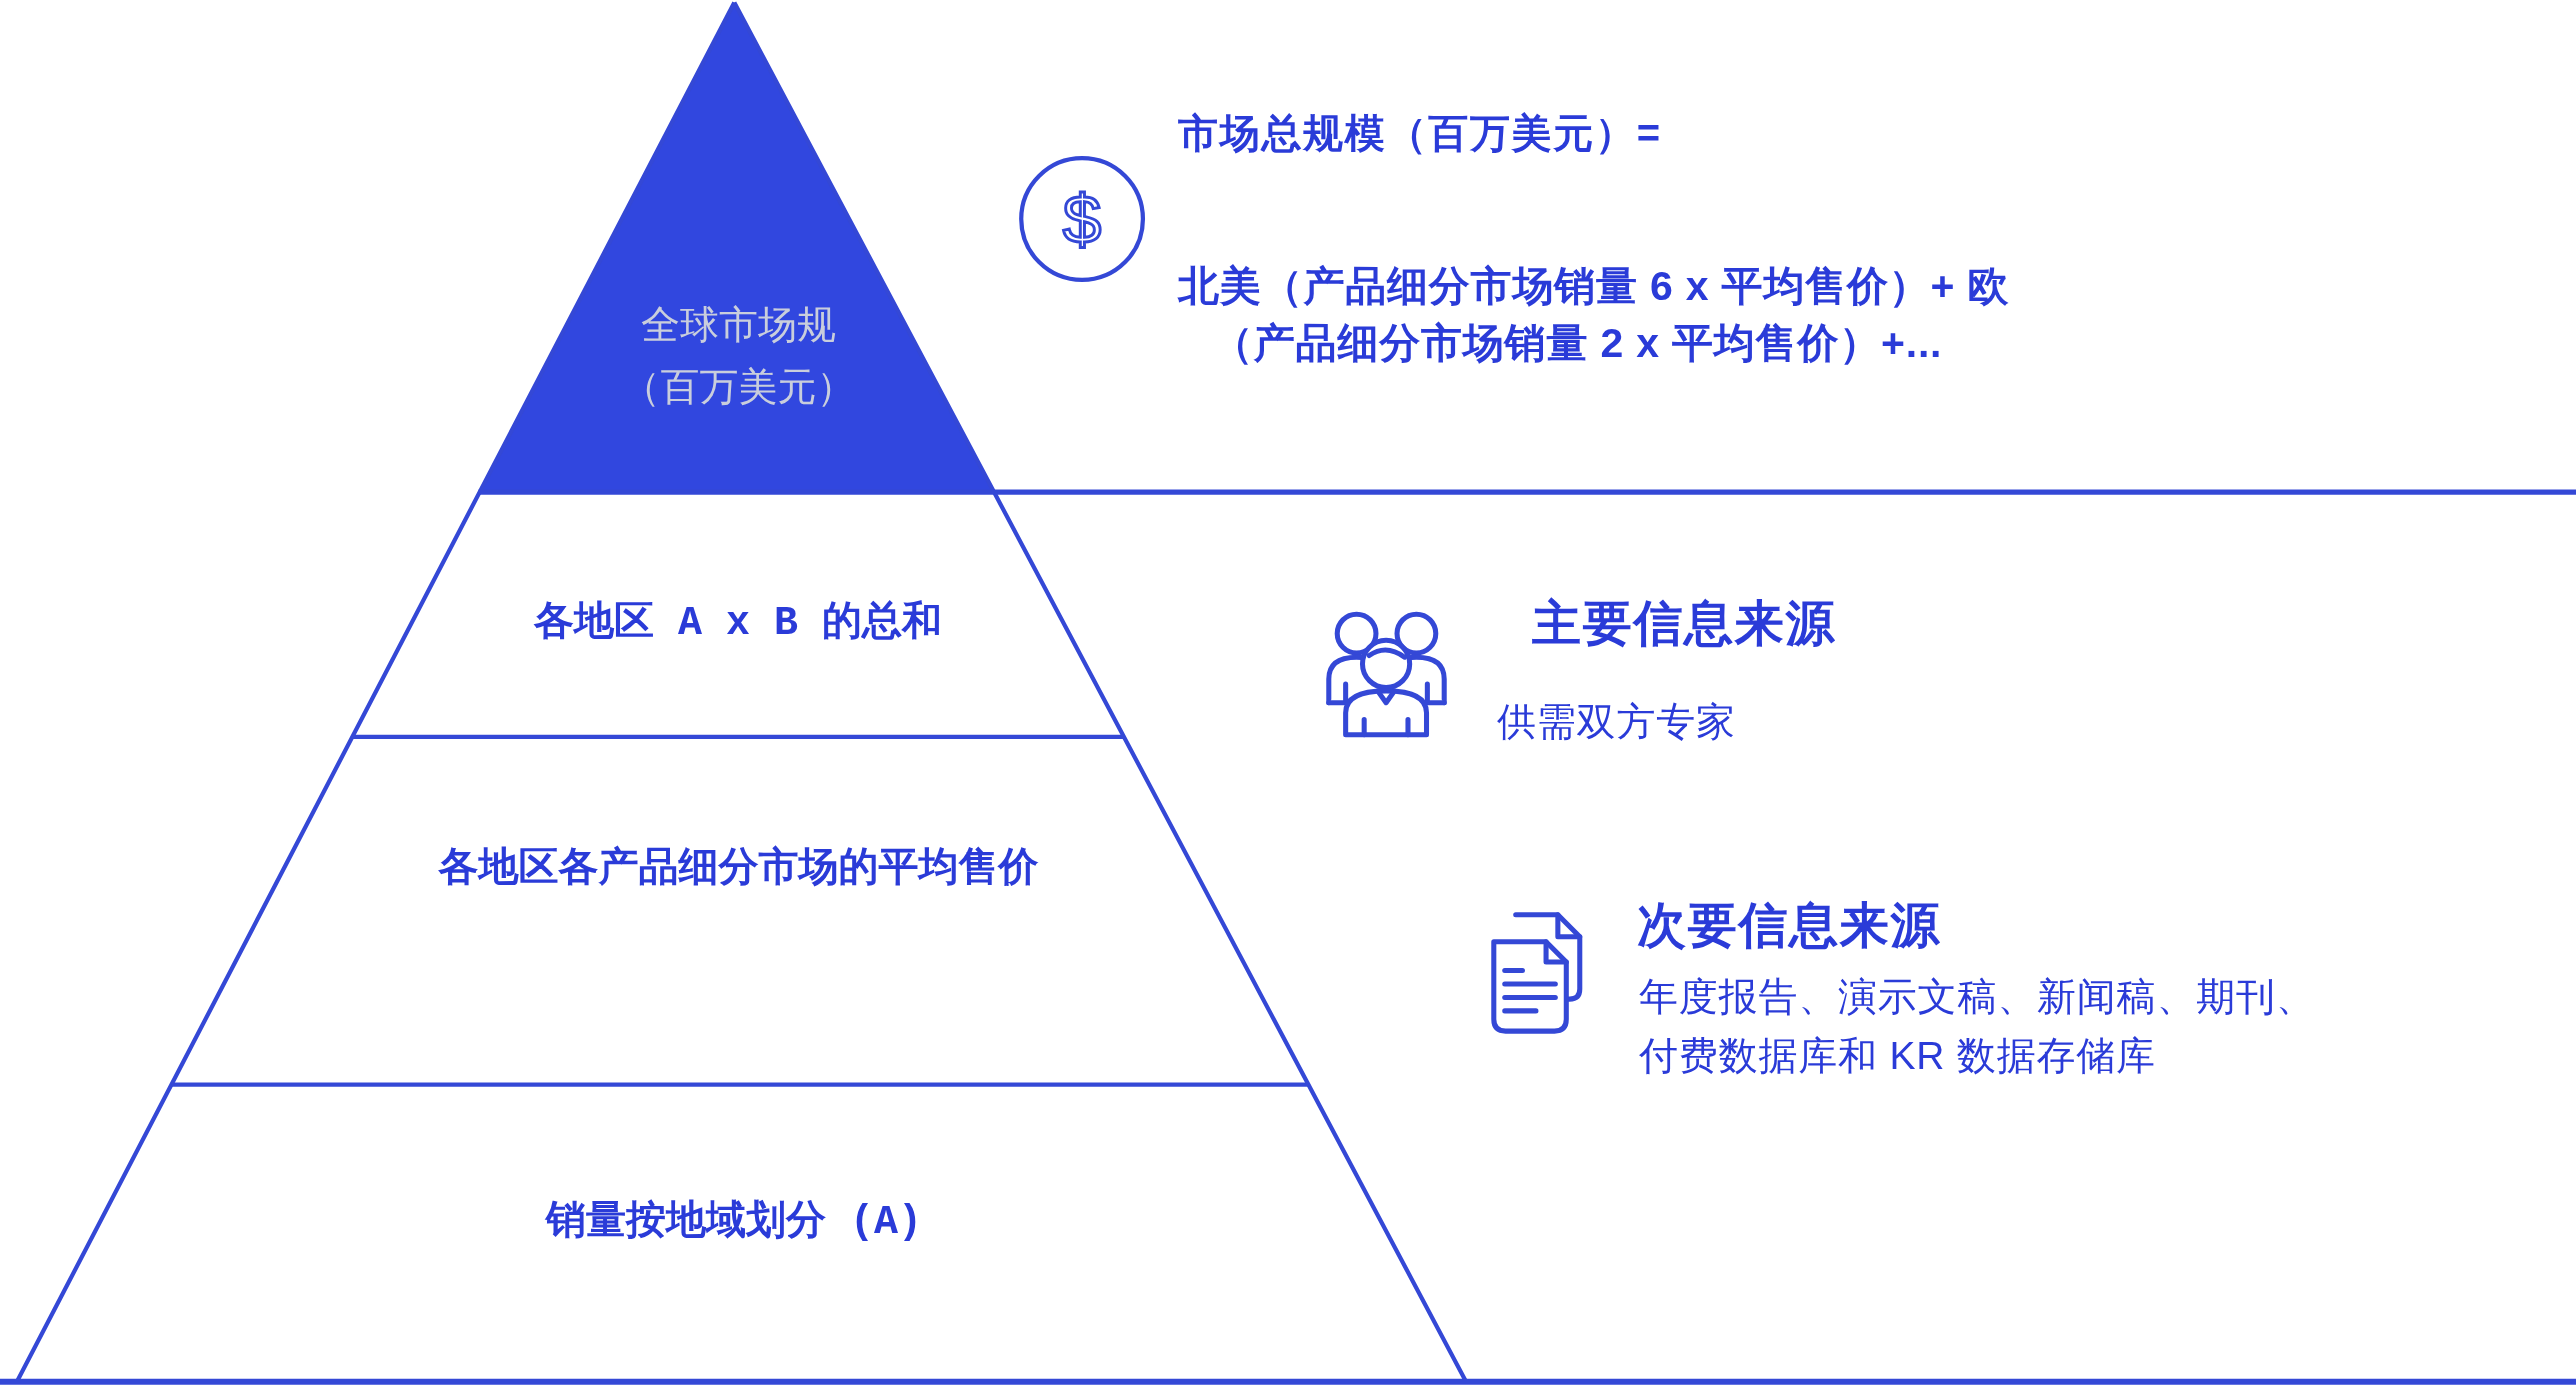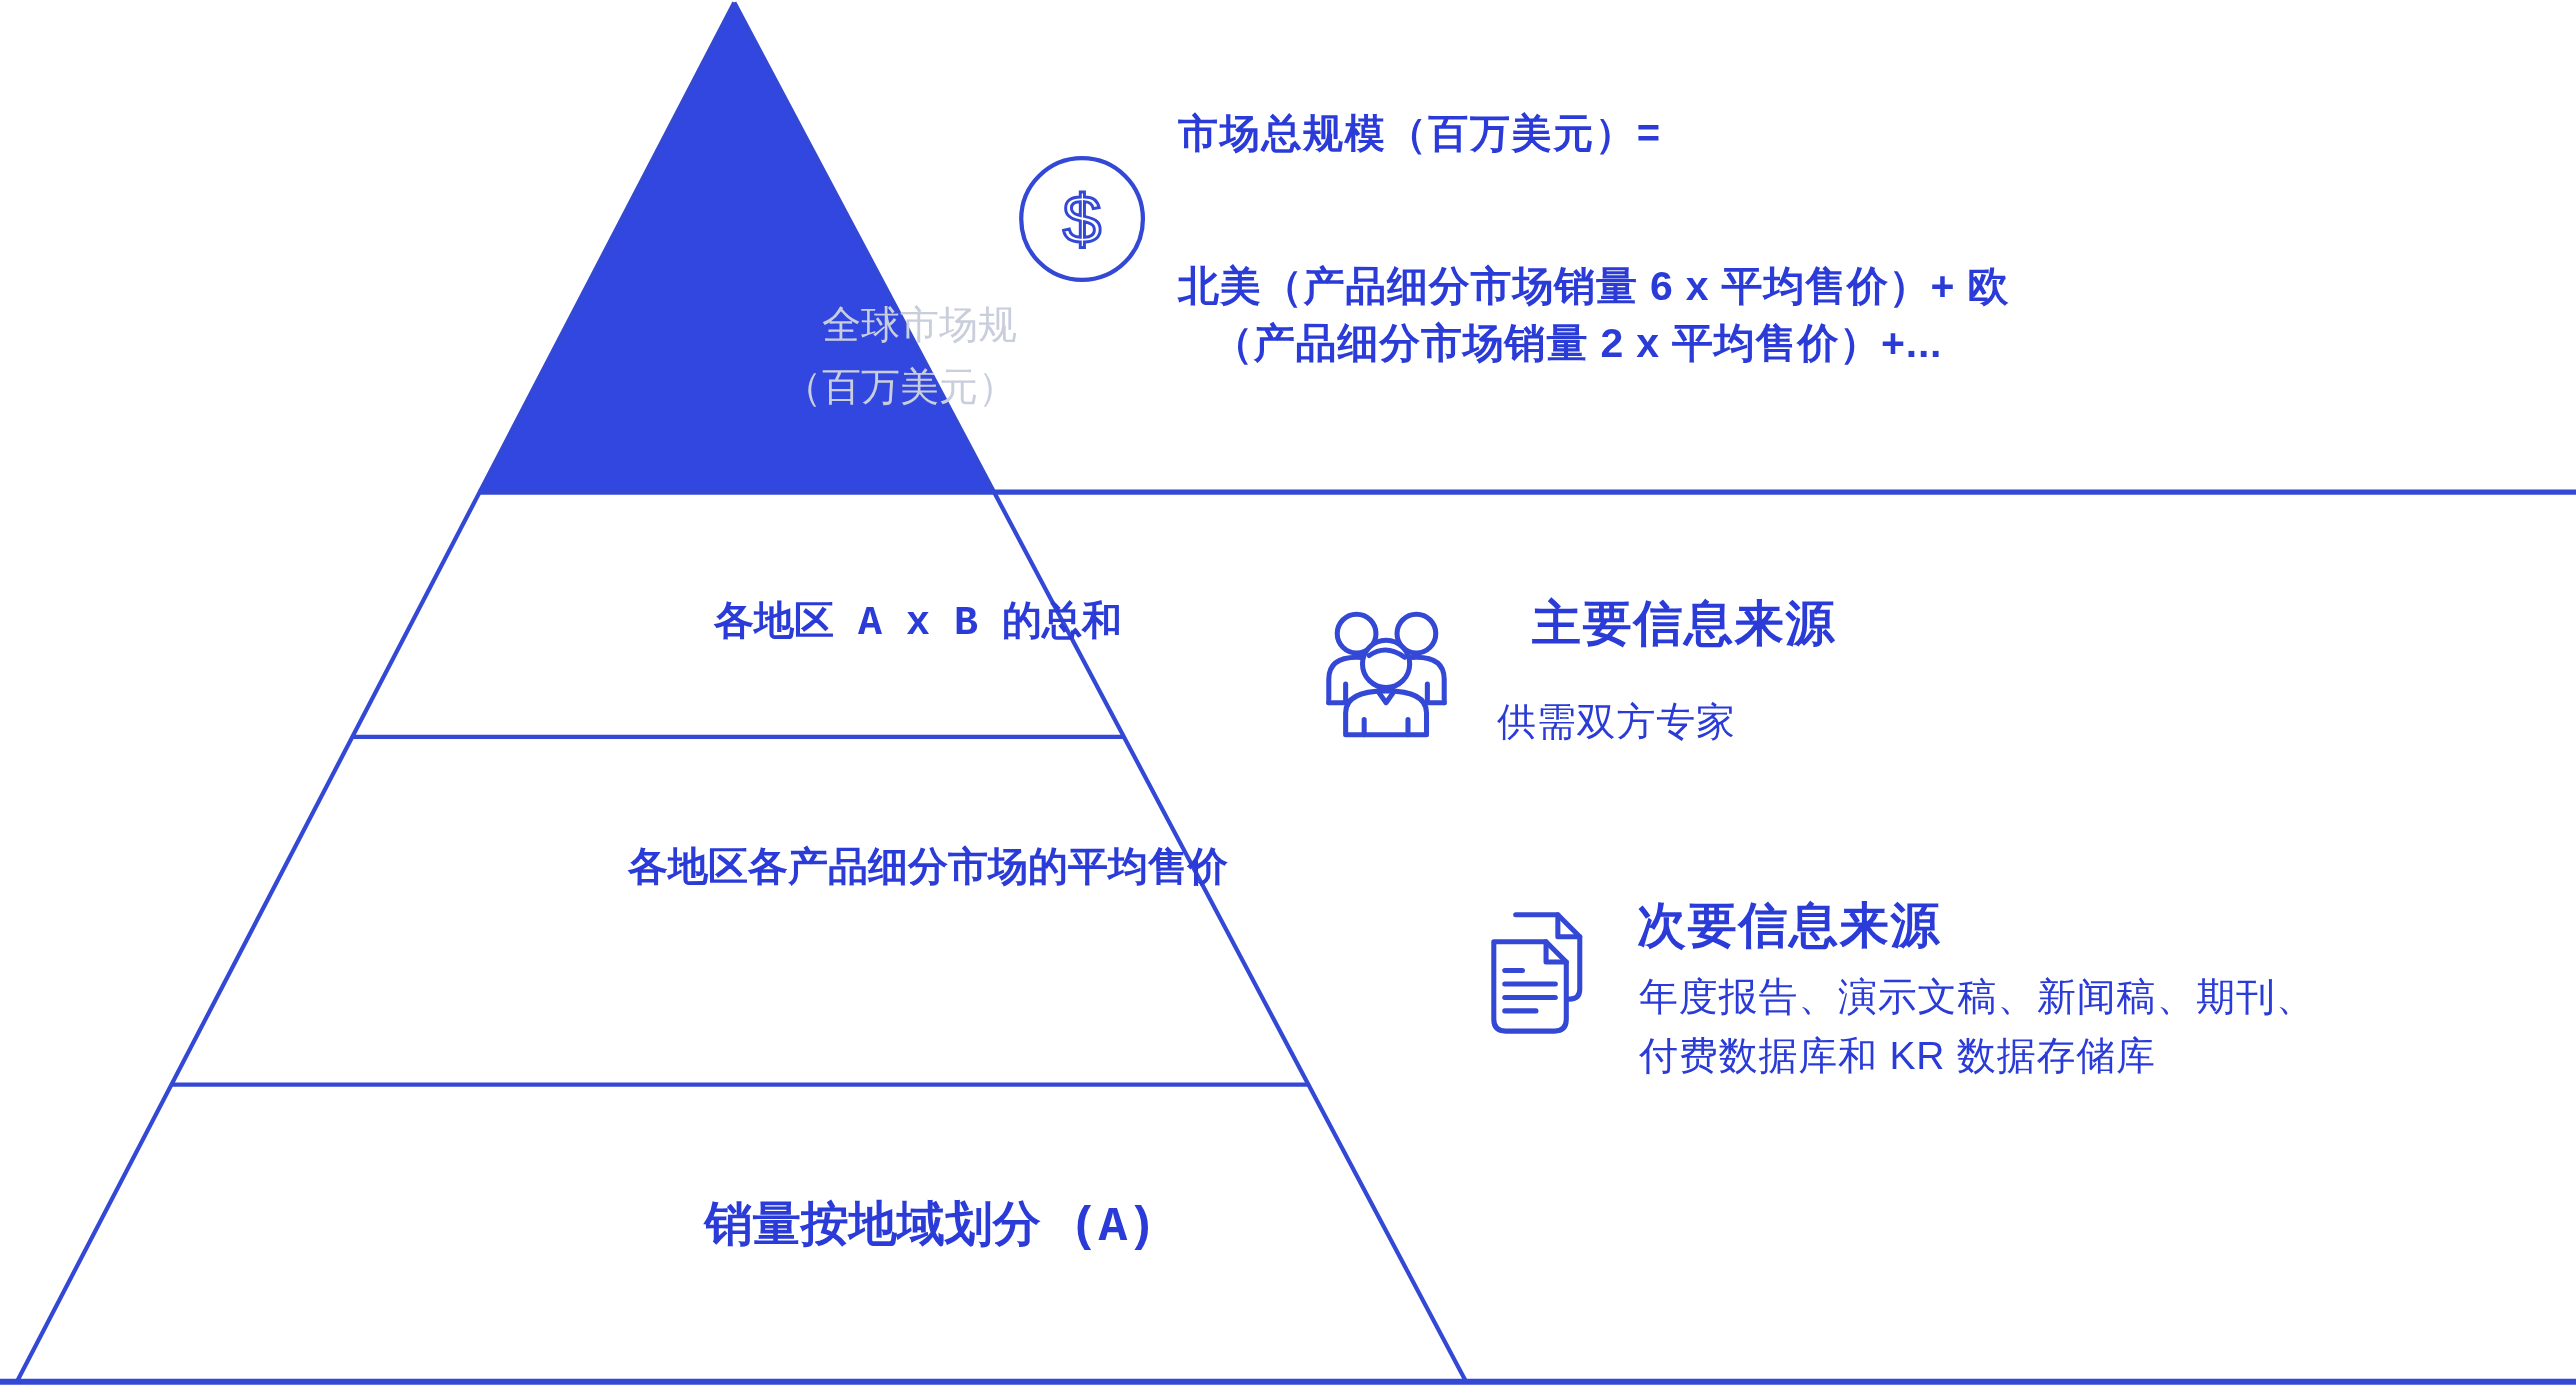--- a/index.html
+++ b/index.html
@@ -1,30 +1,30 @@
 <!DOCTYPE html>
 <html style="font-size:13.5px"><head>
 <meta charset="utf-8">
 <style>
   html,body{margin:0;padding:0;background:#ffffff;}
   body{font-family:"Liberation Sans","DejaVu Sans",sans-serif;}
   #canvas{position:relative;width:2576px;height:1386px;background:#ffffff;overflow:hidden;}
   #pyramid-svg{position:absolute;left:0;top:0;}
-  .lbl{position:absolute;text-align:right;color:#2A3BD8;}
+  .lbl{position:absolute;text-align:center;color:#2A3BD8;}
   .bold{font-weight:700;font-family:Liberation Mono, monospace;}
   .light{color:#C9CEDC;font-weight:400;}
   .icon{position:absolute;}
   .right-title{position:absolute;color:#2A3BD8;font-weight:700;font-size:40px;letter-spacing:1.7px;}
   .right-sub{position:absolute;color:#2A3BD8;font-weight:400;font-size:39px;letter-spacing:0.8px;}
   .formula{position:absolute;color:#2A3BD8;font-weight:700;font-size:41px;line-height:57px;letter-spacing:0.8px;}
   .formula .l2{padding-left:34px;}
   #top-label{left:460px;top:294px;width:557px;font-size:39px;line-height:62px;}
   #level2-label{left:354px;top:593px;width:768px;font-size:40px;}
   #level3-label{left:249px;top:840px;width:979px;font-size:40px;line-height:59px;}
-  #level4-label{left:312px;top:1192px;width:844px;font-size:48px;}
+  #level4-label{left:312px;top:1192px;width:844px;font-size:40px;}
   #dollar-icon{left:1017px;top:154px;}
   #ms-title{left:1178px;top:106px;}
   #ms-formula{left:1178px;top:258px;}
   #people-icon{left:1317px;top:603px;}
   #primary-title{left:1496px;top:591px;font-size:49px;margin-left:36px;}
   #primary-desc{left:1497px;top:667px;margin-top:28px;}
   #docs-icon{left:1482px;top:908px;}
   #secondary-title{left:1637px;top:893px;font-size:49px;text-align:right;}
   #secondary-desc{left:1639px;top:967px;line-height:59px;}
 </style>

